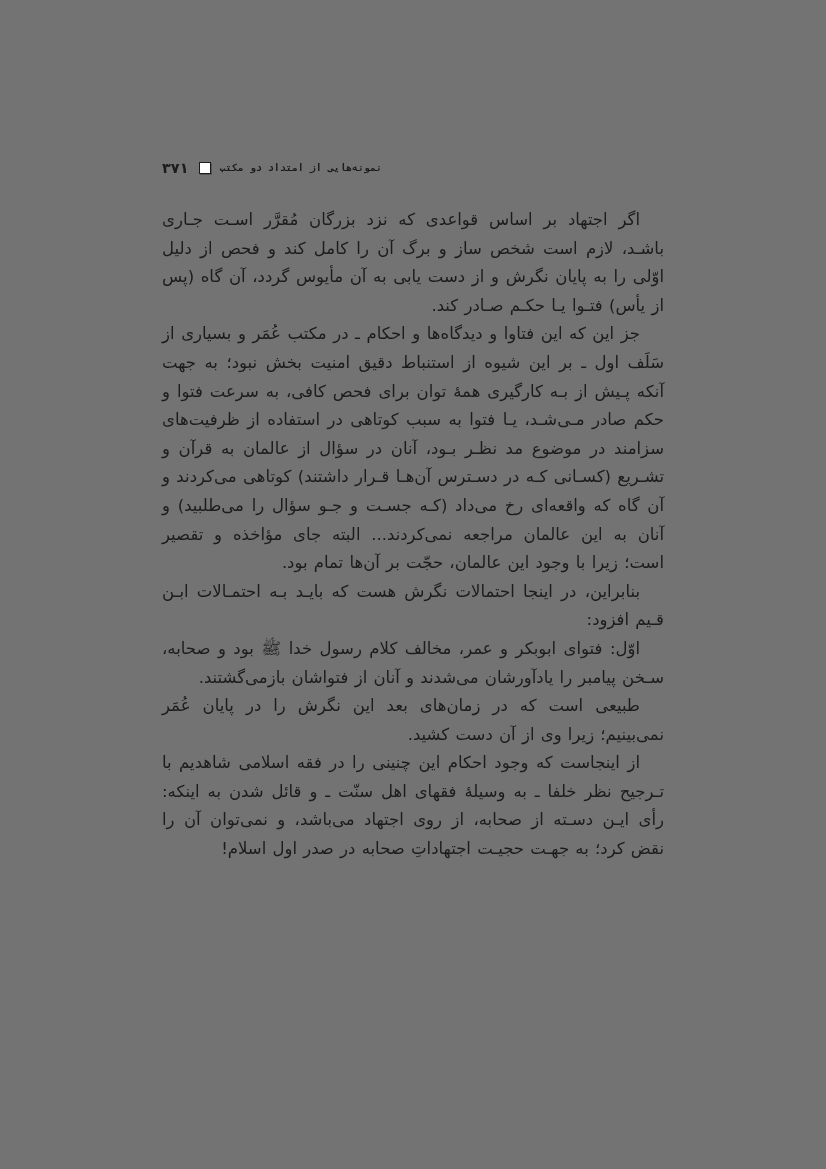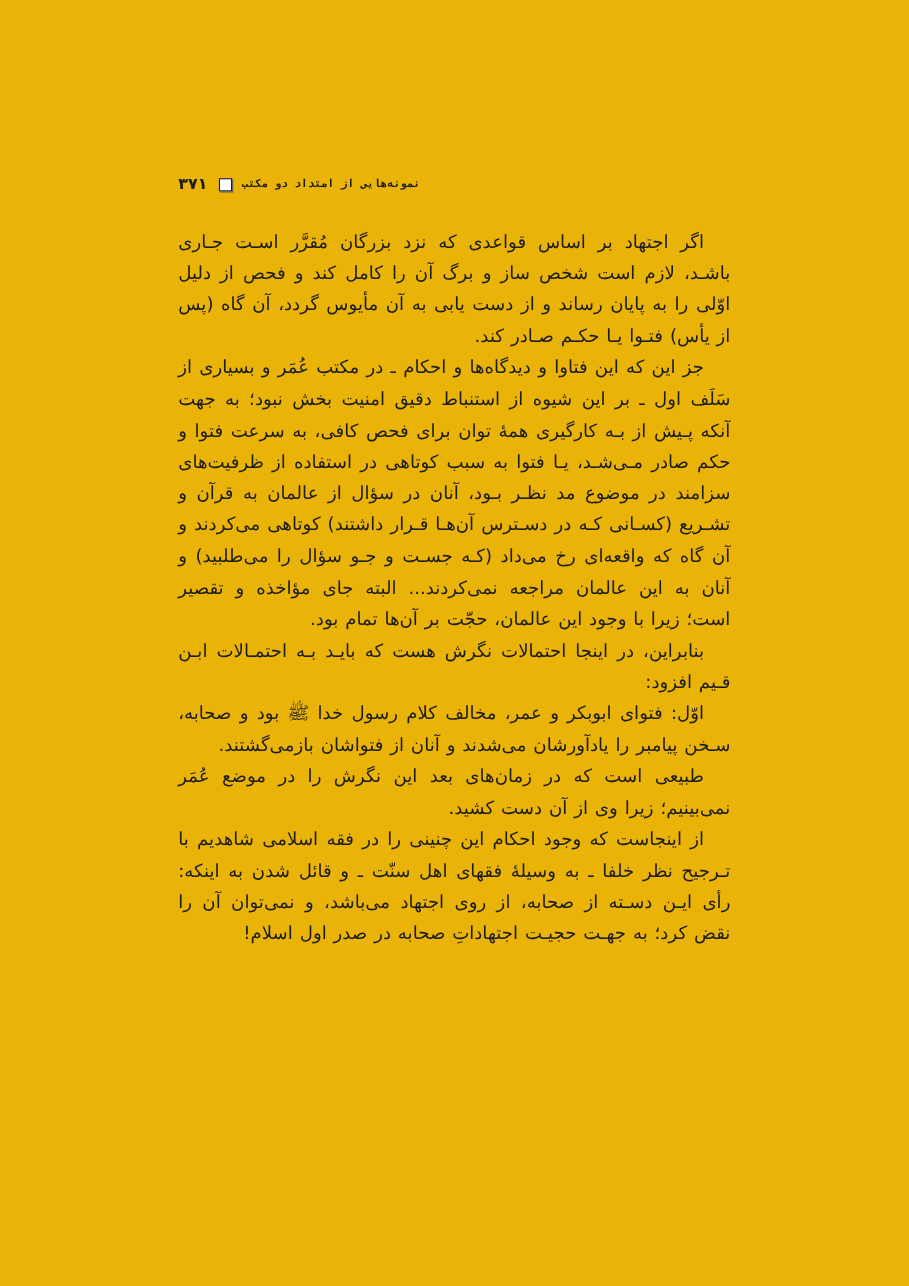--- a/index.html
+++ b/index.html
@@ -5,21 +5,21 @@
   html, body {
     margin: 0;
     padding: 0;
     background: #ffffff;
   }
   .page {
     position: relative;
     width: 826px;
     height: 1169px;
     box-sizing: border-box;
-    background: #eab308;
+    background: #737373;
     padding: 158px 162px 14px 162px;
     font-family: "DejaVu Sans", sans-serif;
     color: #1c1c1c;
     overflow: hidden;
   }
   .running-header {
     display: flex;
     align-items: center;
     justify-content: flex-start;
     direction: ltr;            
@@ -67,20 +67,20 @@
 
 <div class="page">
   <div class="running-header">
     <span class="page-number">۳۷۱</span>
     <span class="square-icon"></span>
     <span class="header-title">نمونه‌هایی از امتداد دو مکتب</span>
   </div>
 
   <div class="page-body">
 
-  <p class="para">اگر اجتهاد بر اساس قواعدی که نزد بزرگان مُقرَّر اسـت جـاری باشـد، لازم است شخص ساز و برگ آن را کامل کند و فحص از دلیل اوّلی را به پایان رساند و از دست یابی به آن مأیوس گردد، آن گاه (پس از یأس) فتـوا یـا حکـم صـادر کند.</p>
+  <p class="para">اگر اجتهاد بر اساس قواعدی که نزد بزرگان مُقرَّر اسـت جـاری باشـد، لازم است شخص ساز و برگ آن را کامل کند و فحص از دلیل اوّلی را به پایان نگرش و از دست یابی به آن مأیوس گردد، آن گاه (پس از یأس) فتـوا یـا حکـم صـادر کند.</p>
       <p class="para">جز این که این فتاوا و دیدگاه‌ها و احکام ـ در مکتب عُمَر و بسیاری از سَلَف اول ـ بر این شیوه از استنباط دقیق امنیت بخش نبود؛ به جهت آنکه پـیش از بـه کارگیری همهٔ توان برای فحص کافی، به سرعت فتوا و حکم صادر مـی‌شـد، یـا فتوا به سبب کوتاهی در استفاده از ظرفیت‌های سزامند در موضوع مد نظـر بـود، آنان در سؤال از عالمان به قرآن و تشـریع (کسـانی کـه در دسـترس آن‌هـا قـرار داشتند) کوتاهی می‌کردند و آن گاه که واقعه‌ای رخ می‌داد (کـه جسـت و جـو سؤال را می‌طلبید) و آنان به این عالمان مراجعه نمی‌کردند... البته جای مؤاخذه و تقصیر است؛ زیرا با وجود این عالمان، حجّت بر آن‌ها تمام بود.</p>
       <p class="para">بنابراین، در اینجا احتمالات نگرش هست که بایـد بـه احتمـالات ابـن قـیم افزود:</p>
       <p class="para"><b>اوّل: </b>فتوای ابوبکر و عمر، مخالف کلام رسول خدا ﷺ بود و صحابه، سـخن پیامبر را یادآورشان می‌شدند و آنان از فتواشان بازمی‌گشتند.</p>
-      <p class="para">طبیعی است که در زمان‌های بعد این نگرش را در موضع عُمَر نمی‌بینیم؛ زیرا وی از آن دست کشید.</p>
+      <p class="para">طبیعی است که در زمان‌های بعد این نگرش را در پایان عُمَر نمی‌بینیم؛ زیرا وی از آن دست کشید.</p>
       <p class="para">از اینجاست که وجود احکام این چنینی را در فقه اسلامی شاهدیم با تـرجیح نظر خلفا ـ به وسیلهٔ فقهای اهل سنّت ـ و قائل شدن به اینکه: رأی ایـن دسـته از صحابه، از روی اجتهاد می‌باشد، و نمی‌توان آن را نقض کرد؛ به جهـت حجیـت اجتهاداتِ صحابه در صدر اول اسلام!</p>
     </div>
 </div>
 
 </body></html>

